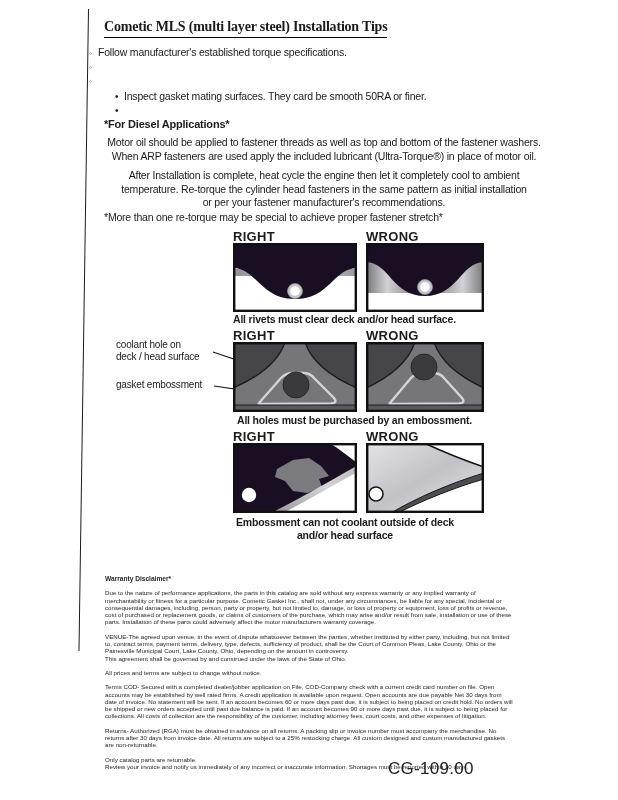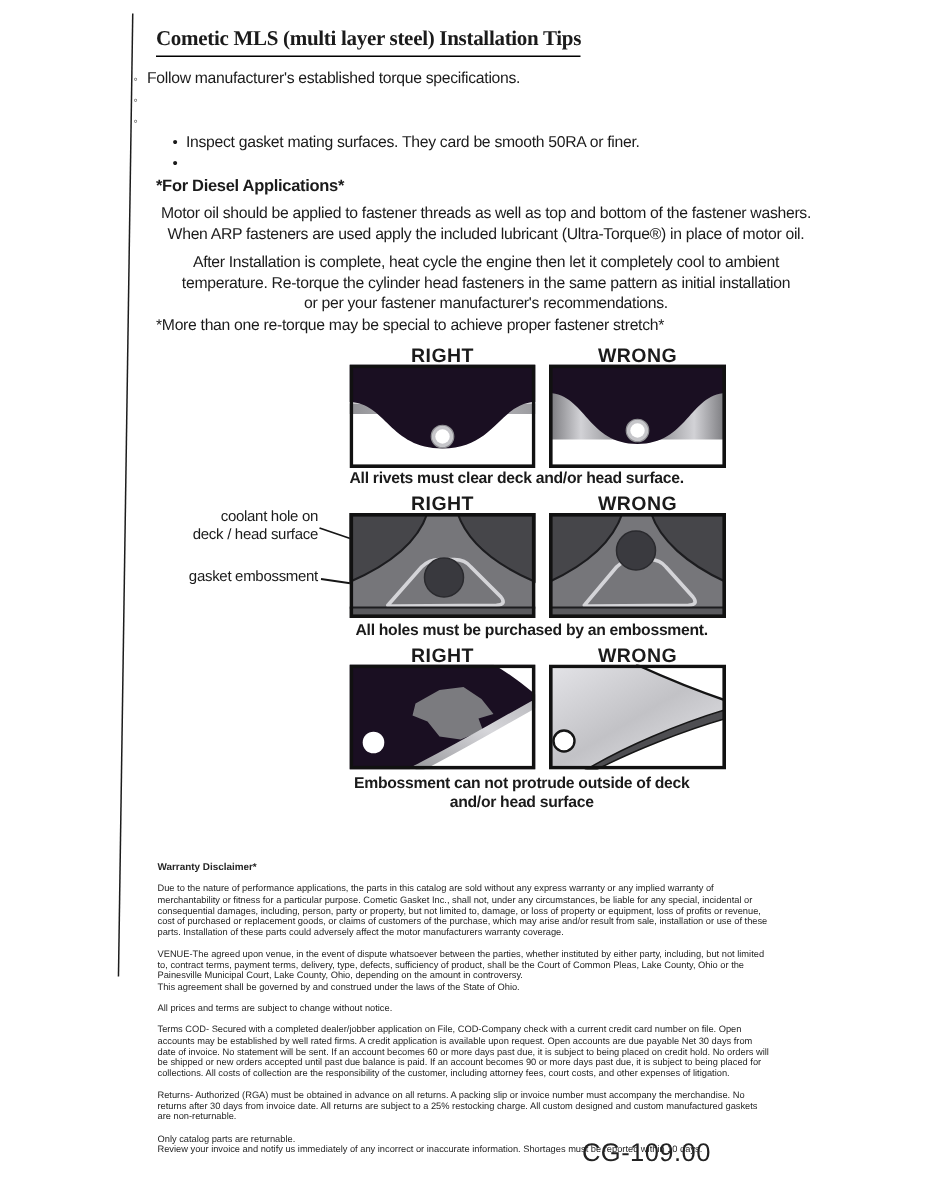--- a/index.html
+++ b/index.html
@@ -22,23 +22,23 @@
   .bline .mark{width:9px;flex:0 0 9px;font-size:8px;}
   .bline.sub{padding-left:26px;}
   .bline.sub .mark{font-size:10px;width:9px;}
   
   .h2{left:104px;top:118px;font-size:11px;font-weight:bold;letter-spacing:-0.2px;}
   .para{font-size:10.5px;letter-spacing:-0.2px;line-height:13.5px;width:440px;}
   .p1{left:104px;top:136px;}
   .p2{left:104px;top:169px;}
   .pnote{left:104px;top:211px;}
   
-  .dhead{font-size:13px;font-weight:bold;letter-spacing:0.3px;text-align:center;}
+  .dhead{font-size:13px;font-weight:bold;letter-spacing:0.3px;}
   .cap{font-size:10.5px;font-weight:600;letter-spacing:-0.2px;line-height:12.5px;}
-  .dlabel{font-size:10px;letter-spacing:-0.2px;line-height:12px;text-align:right;}
+  .dlabel{font-size:10px;letter-spacing:-0.2px;line-height:12px;text-align:left;}
   .panel{display:block;}
   
   .disc{left:105px;top:575px;width:408px;font-size:6.2px;line-height:7.3px;color:#252525;}
   .disc .dh{font-weight:bold;font-size:6.6px;margin:0 0 7px 0;}
   .disc p{margin:0;}
   .disc p.gap{margin-top:7px;}
   .code{left:388px;top:759px;font-size:17px;letter-spacing:0.3px;color:#222;}
 </style>
 </head>
 <body>
@@ -171,21 +171,21 @@
       <stop offset="0.5" stop-color="#c2c2c6"></stop>
       <stop offset="1" stop-color="#e8e8ec"></stop>
   </linearGradient>
   <path d="M0,0 H58 C80,10 100,18 118,24 V30 C85,40 50,55 25,70 H0 Z" fill="url(#g4)"></path>
   <path d="M58,0 C80,10 100,18 118,24" fill="none" stroke="#141414" stroke-width="1.6"></path>
   <path d="M25,70 C50,55 85,40 118,30 V36 C90,44 55,58 32,70 Z" fill="#4e4e52" stroke="#161616" stroke-width="1"></path>
   <circle cx="10" cy="51" r="7" fill="#ffffff" stroke="#161616" stroke-width="1.6"></circle>
   <rect x="1.2" y="1.2" width="115.6" height="67.6" fill="none" stroke="#111111" stroke-width="2.4"></rect>
 </svg>
 
-<div class="abs cap pre" style="left:236px;top:516px">Embossment can not protrude outside of deck
+<div class="abs cap pre" style="left:236px;top:516px">Embossment can not coolant outside of deck
 and/or head surface</div>
 
 <div class="abs disc">
   <p class="dh">Warranty Disclaimer*</p>
   <p>Due to the nature of performance applications, the parts in this catalog are sold without any express warranty or any implied warranty of merchantability or fitness for a particular purpose.  Cometic Gasket Inc., shall not, under any circumstances, be liable for any special, incidental or consequential damages, including, person, party or property, but not limited to, damage, or loss of property or equipment, loss of profits or revenue, cost of purchased or replacement goods, or claims of customers of the purchase, which may arise and/or result from sale, installation or use of these parts.  Installation of these parts could adversely affect the motor manufacturers warranty coverage.</p>
   <p class="gap">VENUE-The agreed upon venue, in the event of dispute whatsoever between the parties, whether instituted by either party, including, but not limited to, contract terms, payment terms, delivery, type, defects, sufficiency of product, shall be the Court of Common Pleas, Lake County, Ohio or the Painesville Municipal Court, Lake County, Ohio, depending on the amount in controversy.</p>
   <p>This agreement shall be governed by and construed under the laws of the State of Ohio.</p>
   <p class="gap">All prices and terms are subject to change without notice.</p>
   <p class="gap">Terms COD- Secured with a completed dealer/jobber application on File, COD-Company check with a current credit card number on file.  Open accounts may be established by well rated firms.  A credit application is available upon request.  Open accounts are due payable Net 30 days from date of invoice.  No statement will be sent.  If an account becomes 60 or more days past due, it is subject to being placed on credit hold.  No orders will be shipped or new orders accepted until past due balance is paid.  If an account becomes 90 or more days past due, it is subject to being placed for collections.  All costs of collection are the responsibility of the customer, including attorney fees, court costs, and other expenses of litigation.</p>
   <p class="gap">Returns- Authorized (RGA) must be obtained in advance on all returns.  A packing slip or invoice number must accompany the merchandise.  No returns after 30 days from invoice date.  All returns are subject to a 25% restocking charge.  All custom designed and custom manufactured gaskets are non-returnable.</p>

